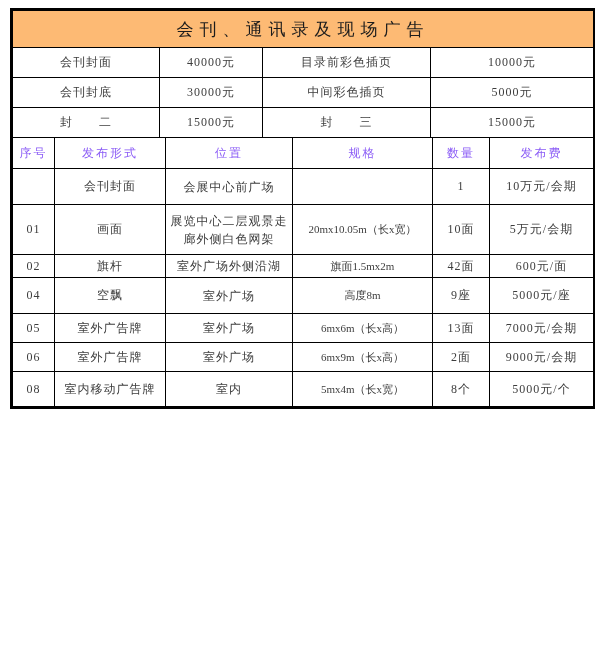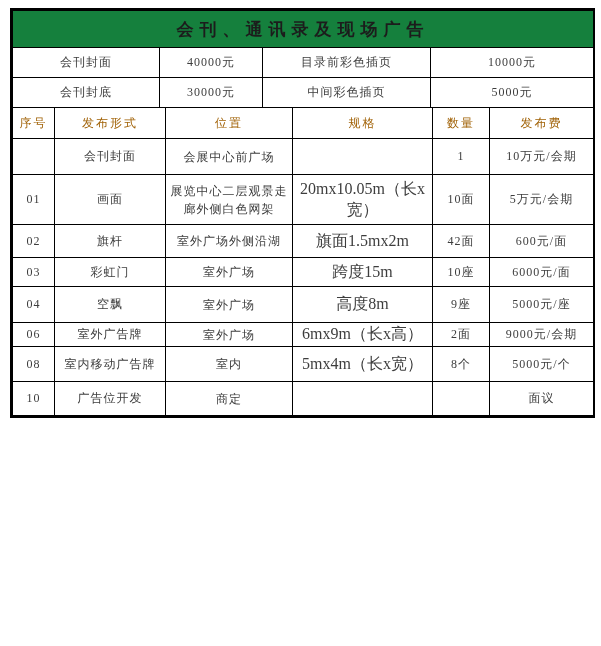--- a/index.html
+++ b/index.html
@@ -33,34 +33,34 @@
     vertical-align: middle;
     color: #3d3d3d;
     font-size: 12px;
     letter-spacing: 1px;
     padding: 1px 2px;
     overflow: hidden;
     word-break: break-all;
   }
   .t2 { margin-top: -1px; }
   td.band {
-    background: #15803d;
+    background: #fdba74;
     color: #1c1c1c;
-    font-weight: bold;
+    font-weight: normal;
     font-size: 17px;
     letter-spacing: 6px;
     border: 1px solid #000000;
   }
   .colhead td {
     font-size: 12px;
-    color: #a16207;
+    color: #8b5cf6;
     letter-spacing: 2px;
     margin-top: 32px;
   }
-  td.spec { font-size: 16px; letter-spacing: 0; }
+  td.spec { font-size: 11px; letter-spacing: 0; }
   td.loc  { line-height: 1.5; }
 </style>
 </head>
 <body>
 
 <div class="sheet">
   <div class="doc">
 
     <table class="t1">
       <colgroup>
@@ -77,20 +77,26 @@
         <td>会刊封面</td>
         <td>40000元</td>
         <td>目录前彩色插页</td>
         <td>10000元</td>
       </tr>
       <tr style="height:30px">
         <td>会刊封底</td>
         <td>30000元</td>
         <td>中间彩色插页</td>
         <td>5000元</td>
+      </tr>
+      <tr style="height:30px">
+        <td>封　　二</td>
+        <td>15000元</td>
+        <td>封　　三</td>
+        <td>15000元</td>
       </tr>
     </tbody>
       </table>
 
     <table class="t2">
       <colgroup>
         <col style="width:42px">
           <col style="width:111px">
           <col style="width:127px">
           <col style="width:140px">
@@ -115,65 +121,57 @@
         <td>10万元/会期</td>
       </tr>
       <tr style="height:50px">
         <td>01</td>
         <td>画面</td>
         <td class="loc">展览中心二层观景走廊外侧白色网架</td>
         <td class="spec">20mx10.05m（长x宽）</td>
         <td>10面</td>
         <td>5万元/会期</td>
       </tr>
-      <tr style="height:33px">
+      <tr style="height:23px">
         <td>02</td>
         <td>旗杆</td>
         <td class="loc">室外广场外侧沿湖</td>
         <td class="spec">旗面1.5mx2m</td>
         <td>42面</td>
         <td>600元/面</td>
-      </tr>
-      <tr style="height:29px">
-        <td>03</td>
-        <td>彩虹门</td>
-        <td class="loc">室外广场</td>
-        <td class="spec">跨度15m</td>
-        <td>10座</td>
-        <td>6000元/面</td>
       </tr>
       <tr style="height:36px">
         <td>04</td>
         <td>空飘</td>
         <td class="loc">室外广场</td>
         <td class="spec">高度8m</td>
         <td>9座</td>
         <td>5000元/座</td>
       </tr>
-      <tr style="height:21px">
+      <tr style="height:29px">
+        <td>05</td>
+        <td>室外广告牌</td>
+        <td class="loc">室外广场</td>
+        <td class="spec">6mx6m（长x高）</td>
+        <td>13面</td>
+        <td>7000元/会期</td>
+      </tr>
+      <tr style="height:29px">
         <td>06</td>
         <td>室外广告牌</td>
         <td class="loc">室外广场</td>
         <td class="spec">6mx9m（长x高）</td>
         <td>2面</td>
         <td>9000元/会期</td>
       </tr>
       <tr style="height:35px">
         <td>08</td>
         <td>室内移动广告牌</td>
         <td class="loc">室内</td>
         <td class="spec">5mx4m（长x宽）</td>
         <td>8个</td>
         <td>5000元/个</td>
       </tr>
-      <tr style="height:34px">
-        <td>10</td>
-        <td>广告位开发</td>
-        <td class="loc">商定</td>
-        <td class="spec"></td>
-        <td></td>
-        <td>面议</td>
-      </tr>
     </tbody>
       </table>
 
   </div>
 </div>
 
 </body></html>

